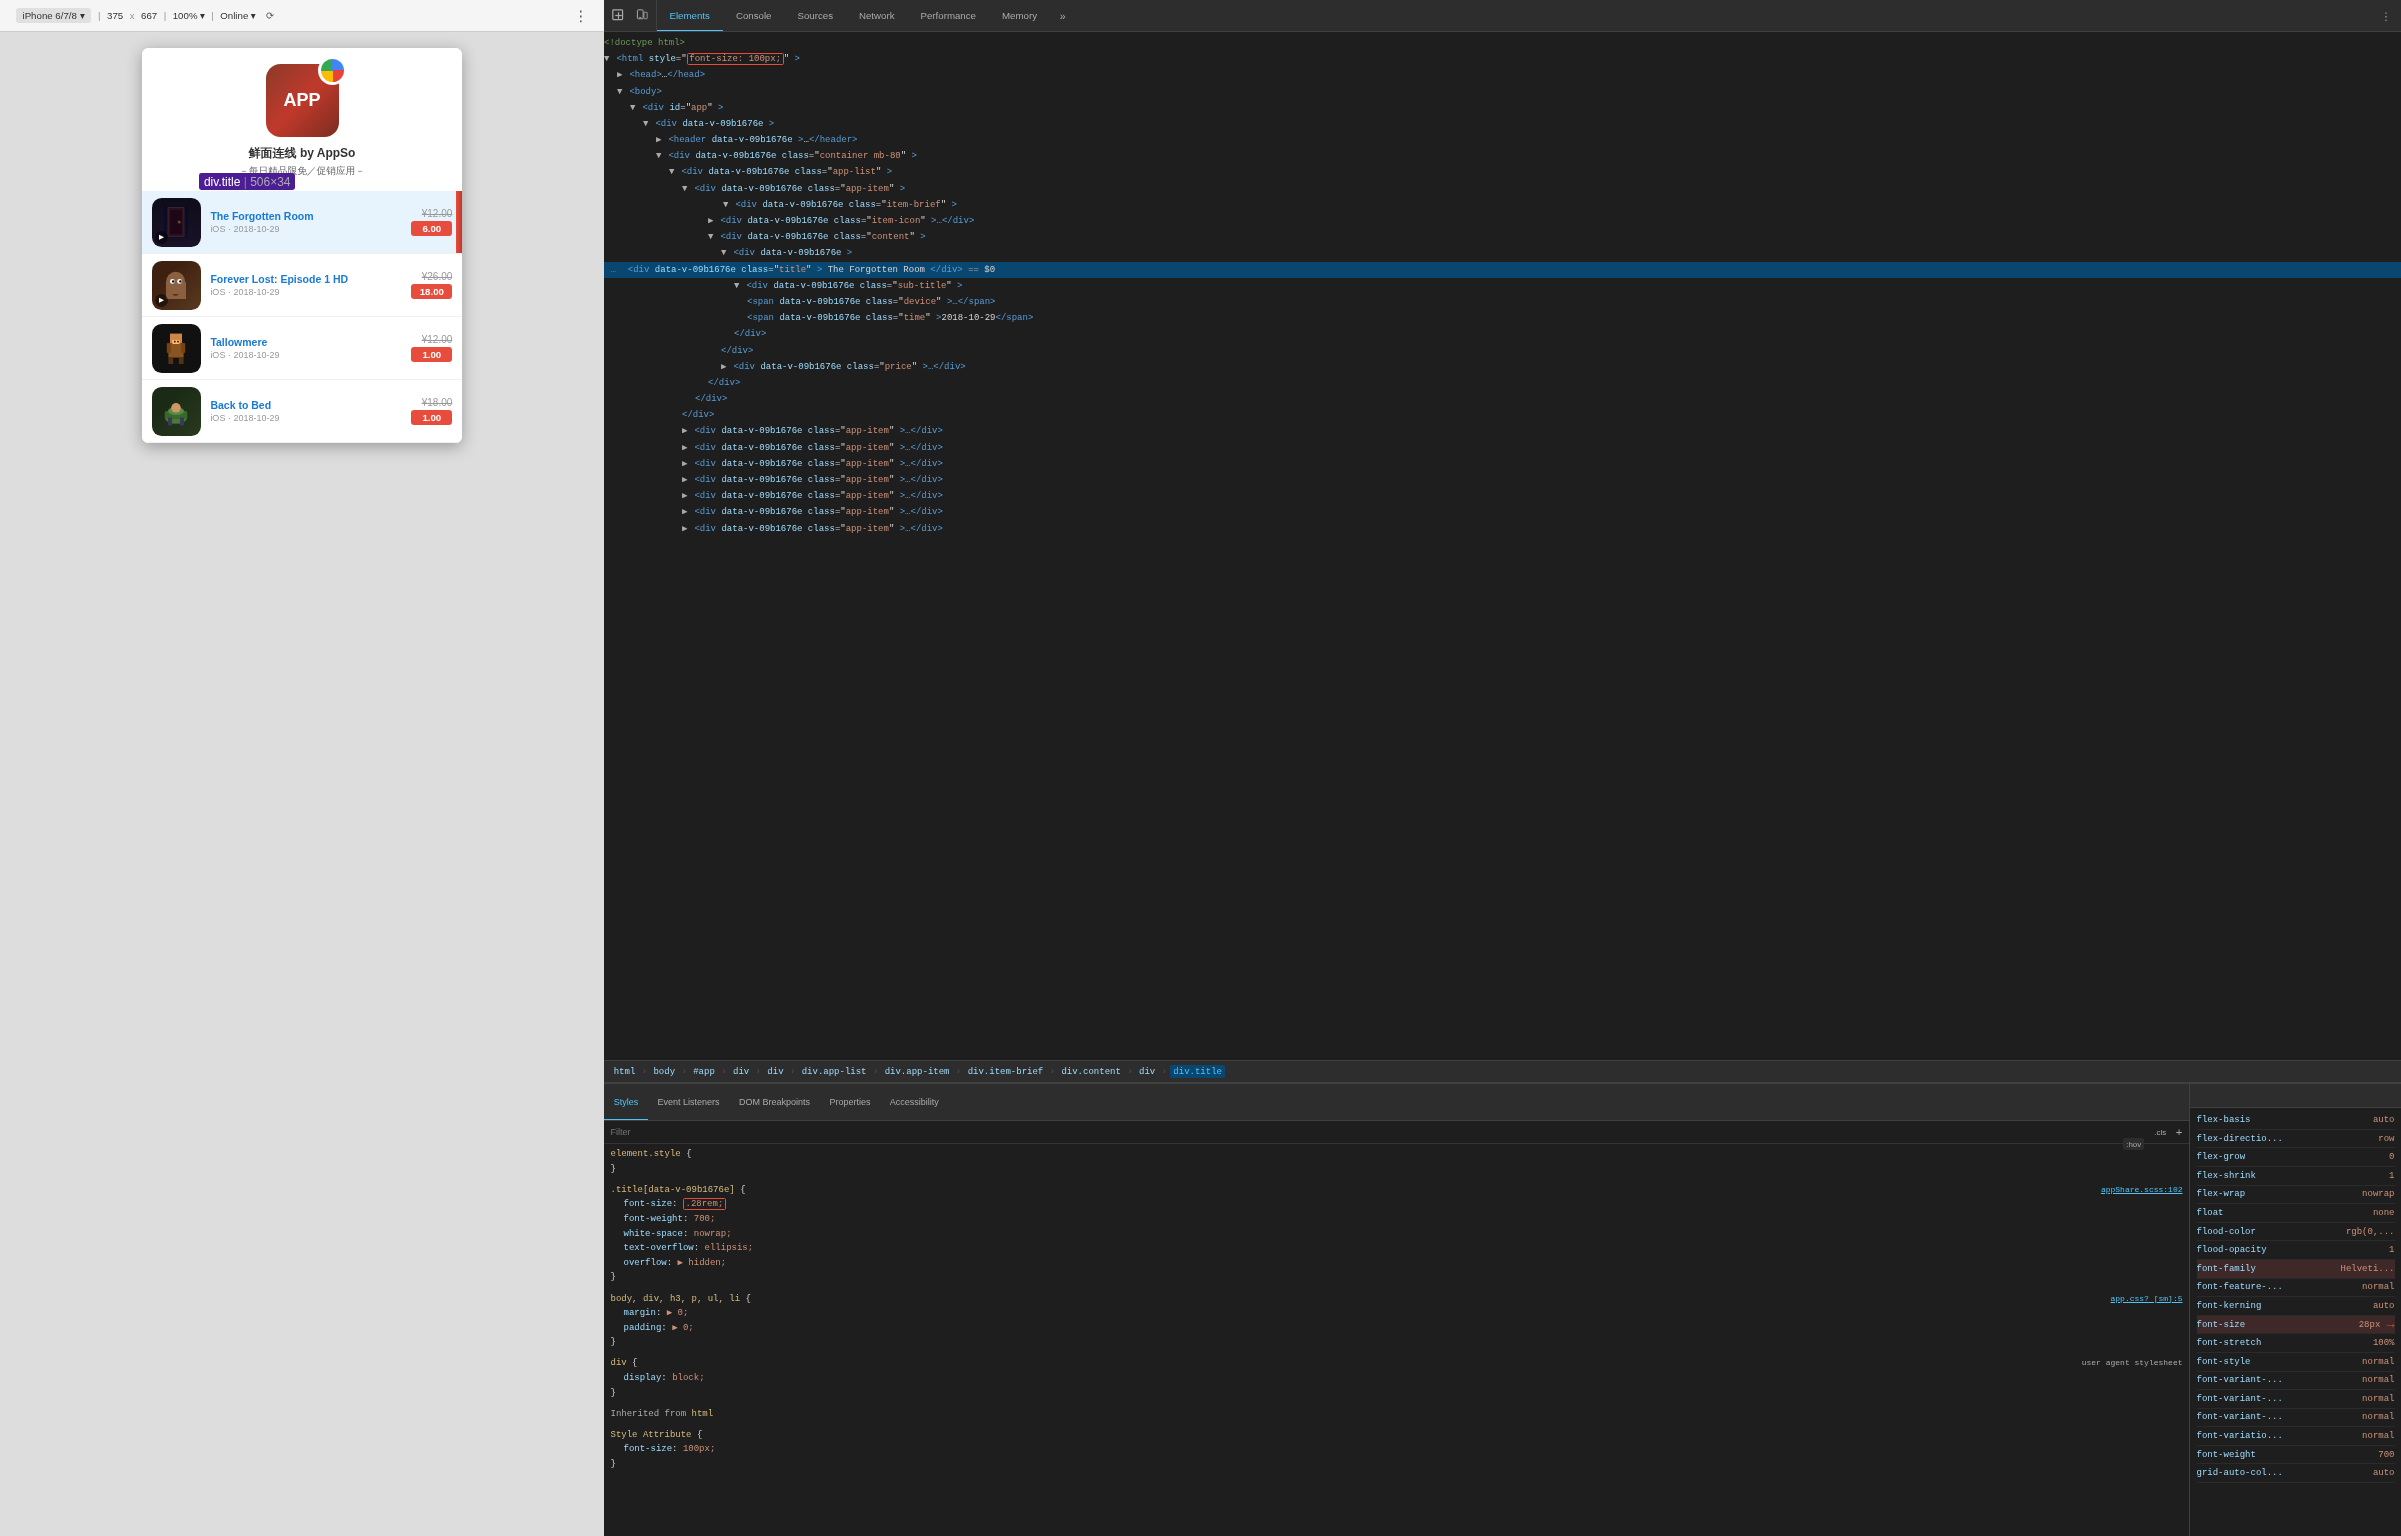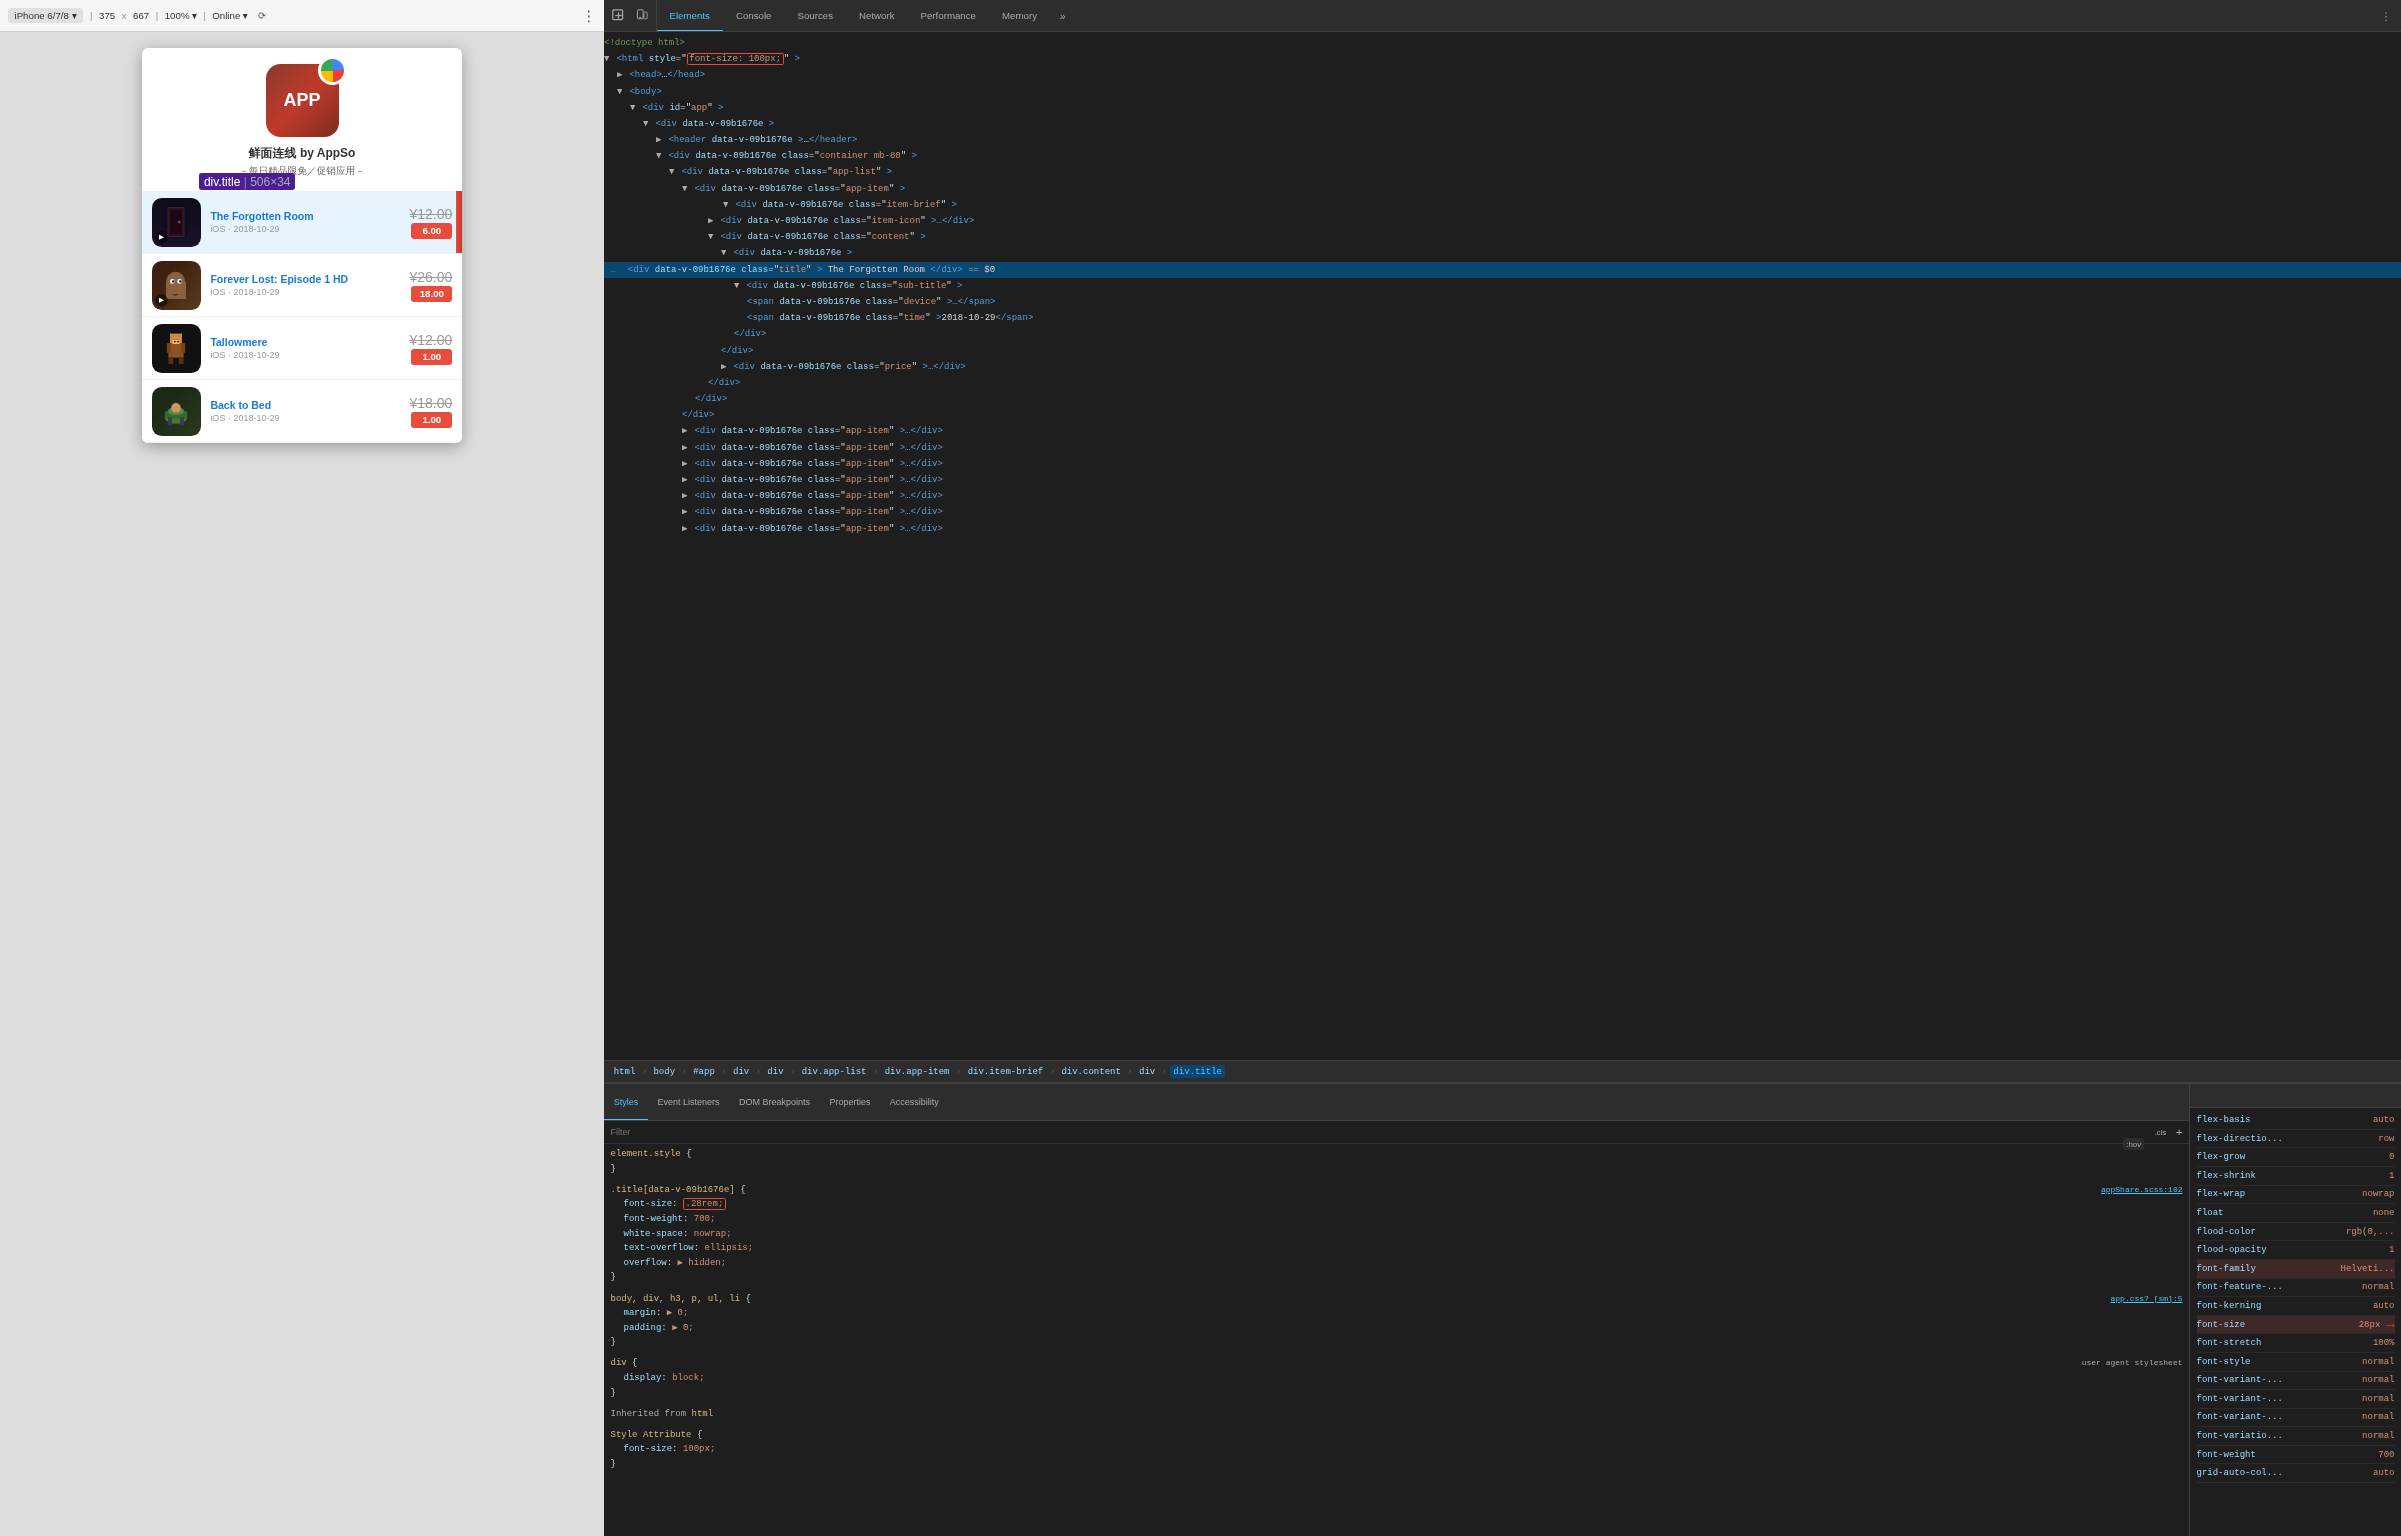--- a/index.html
+++ b/index.html
@@ -21,21 +21,21 @@
       display: flex;
       flex-direction: column;
     }
 
     .toolbar {
       height: 32px;
       background: #f5f5f5;
       border-bottom: 0.8px solid #ccc;
       display: flex;
       align-items: center;
-      padding: 0 8px;
+      padding: 0 16px;
       gap: 6.5px;
       font-size: 9.7px;
       color: #333;
     }
 
     .device-selector {
       display: flex;
       align-items: center;
       gap: 3.2px;
       background: #e0e0e0;
@@ -192,21 +192,21 @@
     }
 
     .price-area {
       display: flex;
       flex-direction: column;
       align-items: flex-end;
       gap: 1.6px;
     }
 
     .original-price {
-      font-size: 14px;
+      font-size: 10px;
       color: #999;
       text-decoration: line-through;
     }
 
     .price-badge {
       background: #e74c3c;
       color: white;
       font-size: 9.7px;
       font-weight: bold;
       padding: 2.4px 6.5px;

